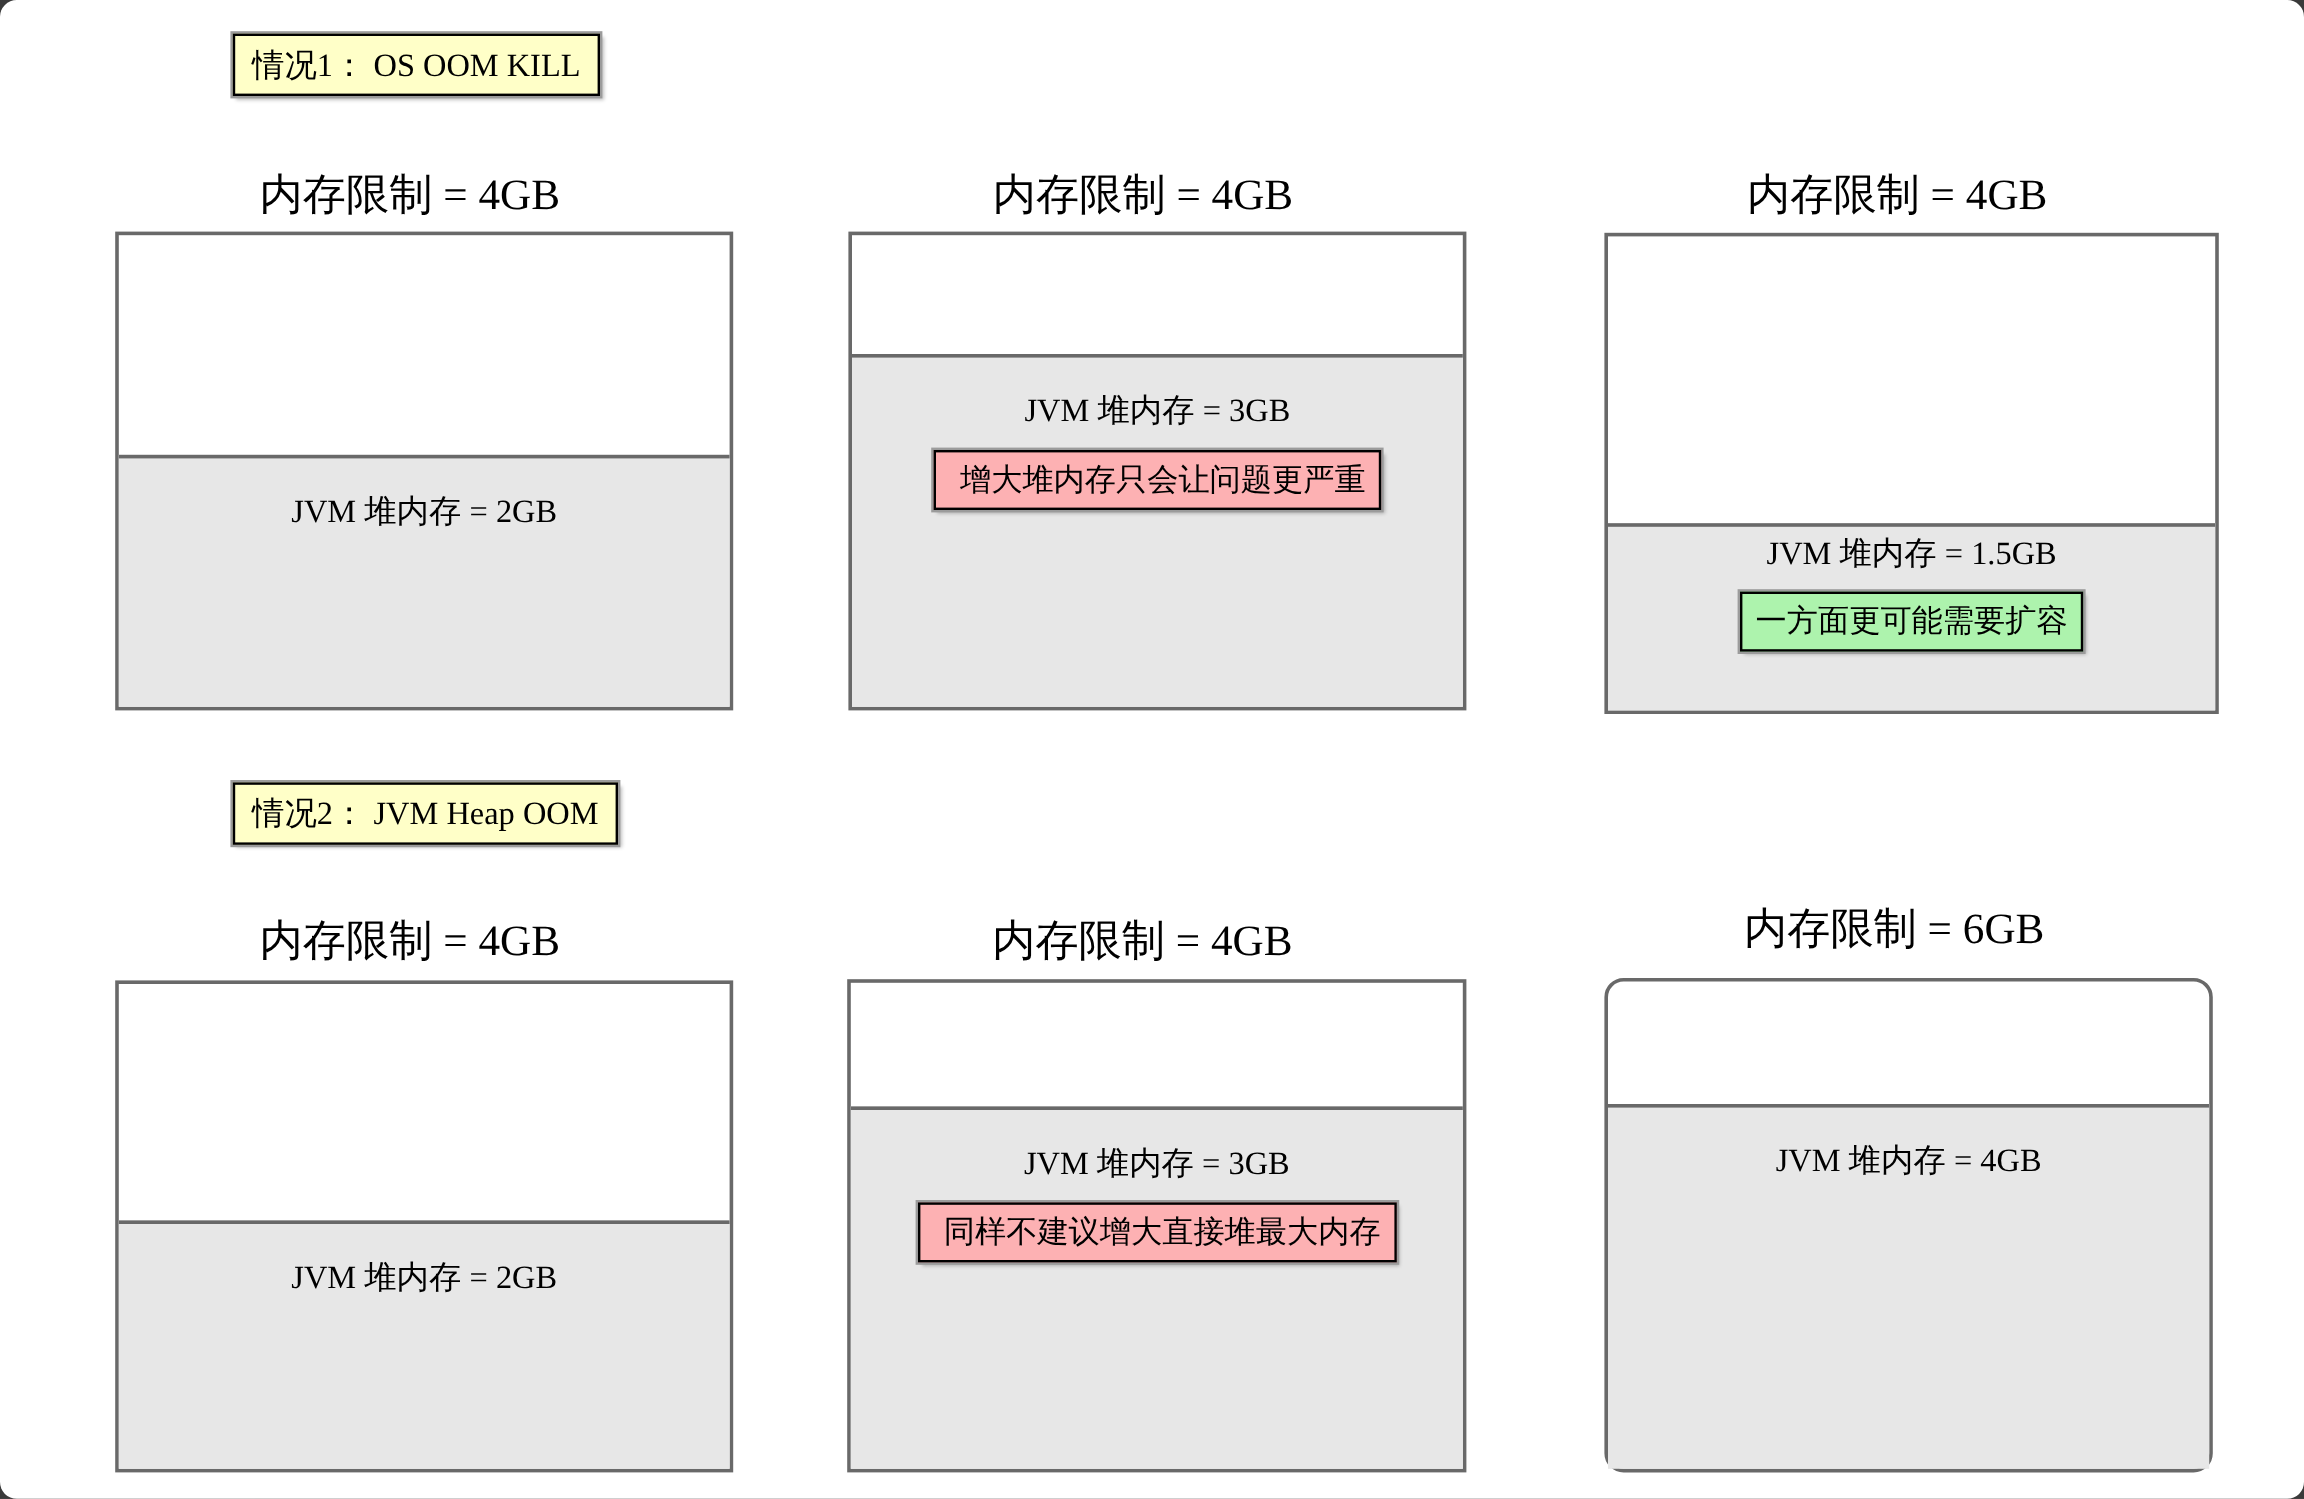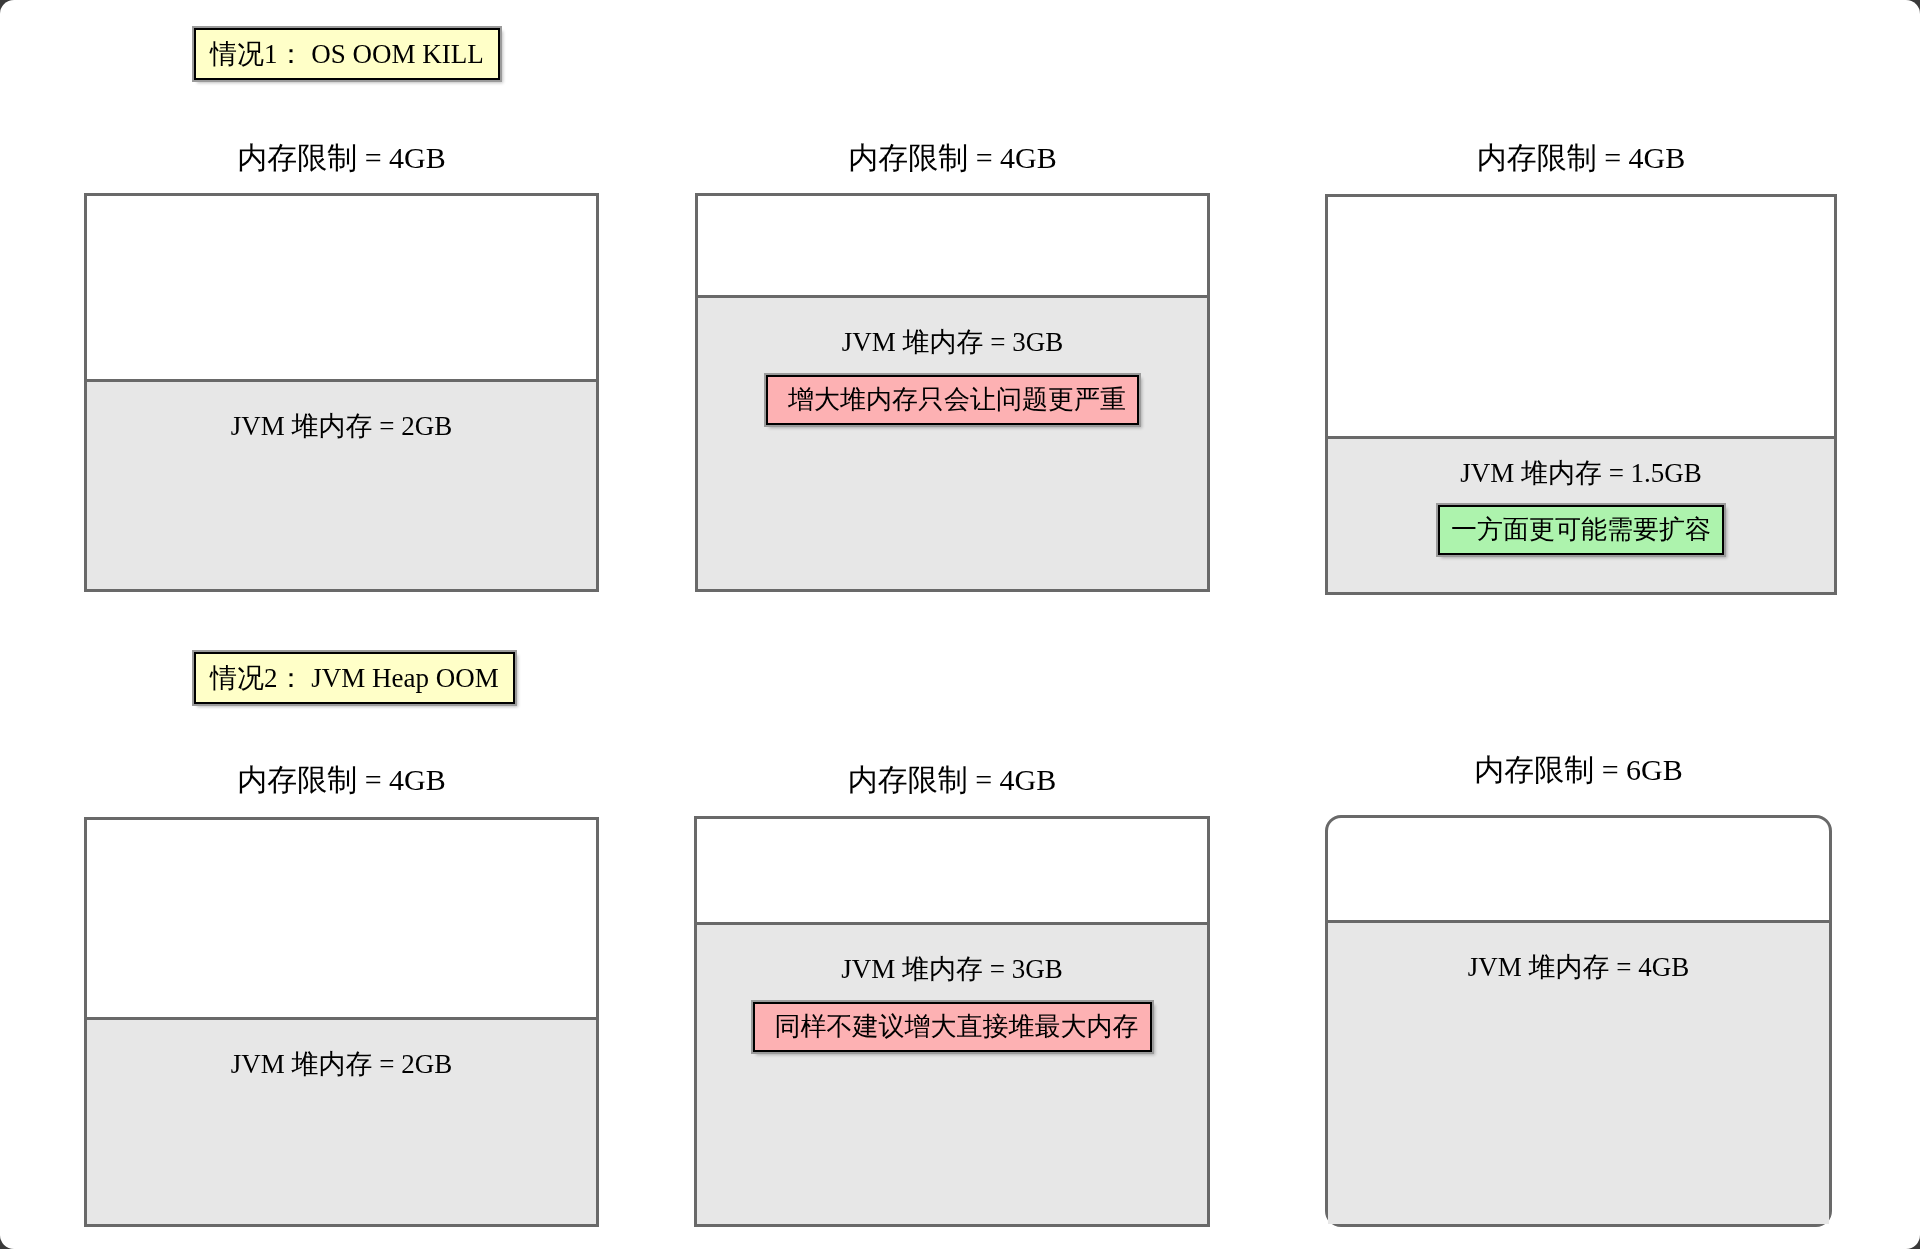--- a/index.html
+++ b/index.html
@@ -33,36 +33,37 @@
     line-height: 1.2;
     white-space: nowrap;
   }
   #case1-title { left: 194px; top: 28px; }
   #case2-title { left: 194px; top: 652px; }
 
   
   .limit-label {
     position: absolute;
     text-align: center;
-    font-size: 30px;
+    font-size: 36px;
     white-space: nowrap;
   }
   #limit-1 { left: 84px;   width: 515px; top: 138px; }
   #limit-2 { left: 695px;  width: 515px; top: 138px; }
   #limit-3 { left: 1325px; width: 512px; top: 138px; }
   #limit-4 { left: 84px;   width: 515px; top: 760px; }
   #limit-5 { left: 694px;  width: 516px; top: 760px; }
   #limit-6 { left: 1325px; width: 507px; top: 750px; }
 
   
   .mem-box {
     position: absolute;
     box-sizing: border-box;
     border: 3px solid var(--box_border, #696969);
     background: #ffffff;
+    margin-left: 12px;
   }
   #box-1 { left: 84px;   top: 193px; width: 515px; height: 399px; }
   #box-2 { left: 695px;  top: 193px; width: 515px; height: 399px; }
   #box-3 { left: 1325px; top: 194px; width: 512px; height: 401px; }
   #box-4 { left: 84px;   top: 817px; width: 515px; height: 410px; }
   #box-5 { left: 694px;  top: 816px; width: 516px; height: 411px; }
   #box-6 { left: 1325px; top: 815px; width: 507px; height: 412px; border-radius: 16px; }
 
   .free-sec {          
     position: absolute;
@@ -72,21 +73,21 @@
     position: absolute;
     left: 0; right: 0; bottom: 0;
     box-sizing: border-box;
     border-top: 3px solid var(--box_border, #696969);
     background: var(--heap_fill, #E7E7E7);
     display: flex;
     flex-direction: column;
     align-items: center;
     padding-top: 26px;
   }
-  .heap-sec.tight { padding-top: 16px; }
+  .heap-sec.tight { padding-top: 4px; }
   .heap-label {
     font-size: 27px;
     line-height: 1.35;
     white-space: nowrap;
   }
   .badge {
     margin-top: 14px;
     font-size: 26px;
     line-height: 1.4;
     padding: 5px 11px;

